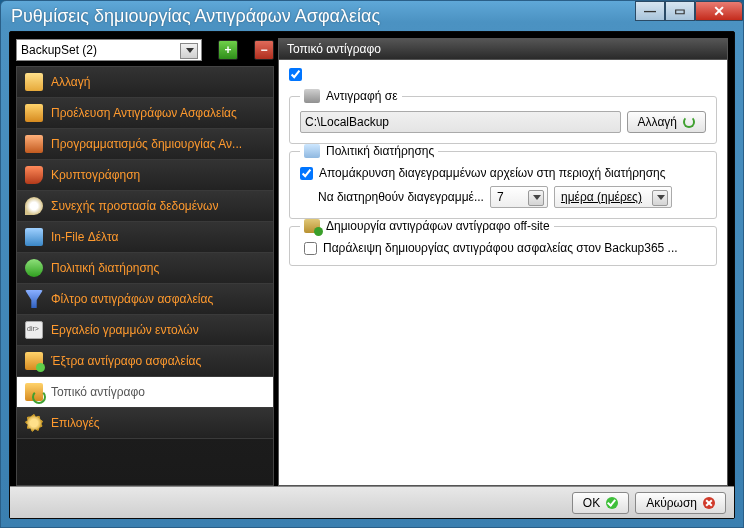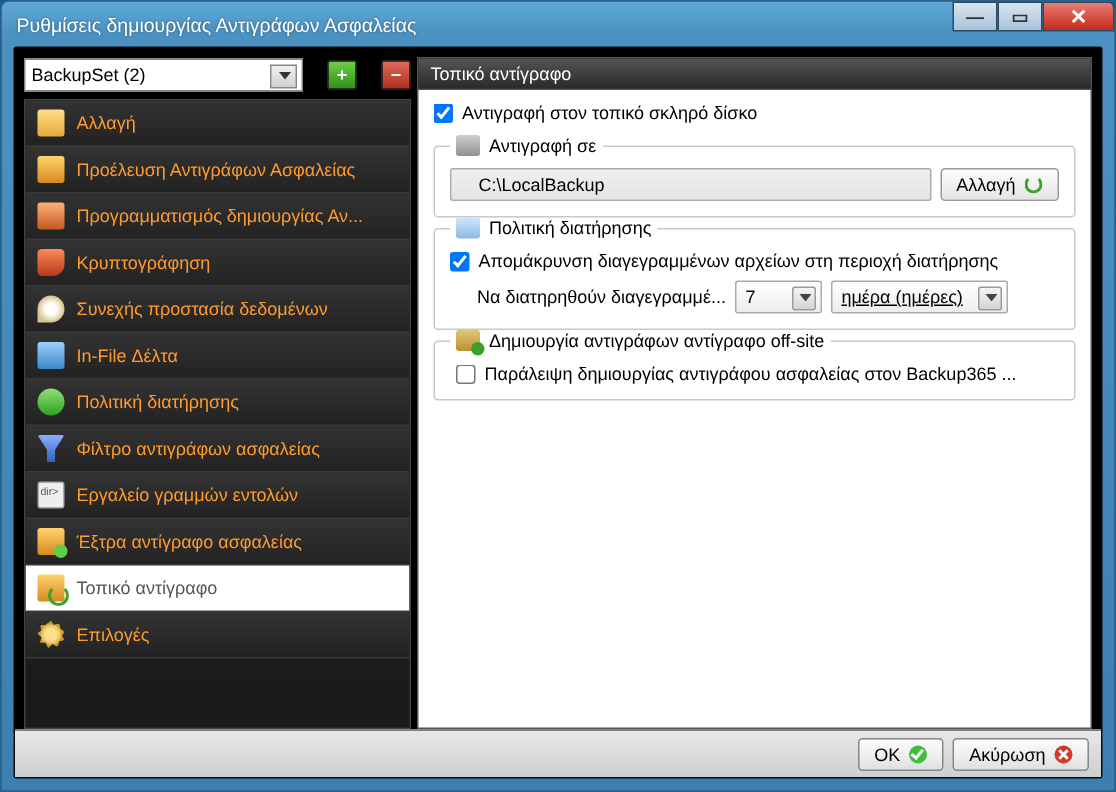--- a/index.html
+++ b/index.html
@@ -7,21 +7,21 @@
   .window {
     width: 744px; height: 528px;
     background: linear-gradient(to bottom, #5fa8d8 0%, #4b92c2 4%, #3a7fb0 100%);
     border: 1px solid #2a5f88; border-radius: 6px 6px 0 0;
     display: flex; flex-direction: column;
   }
   .titlebar {
     height: 30px; display: flex; align-items: center;
     padding: 0 6px; color: #fff; position: relative;
   }
-  .title-text { font-size: 13px; padding-left: 4px; text-shadow: 0 0 2px rgba(0,0,0,0.4); }
+  .title-text { font-size: 18px; padding-left: 4px; text-shadow: 0 0 2px rgba(0,0,0,0.4); }
   .win-btns { position: absolute; right: 0; top: 0; display: flex; }
   .win-btn {
     width: 30px; height: 20px; border: 1px solid #2a4a66;
     display: flex; align-items: center; justify-content: center;
     color: #fff; font-weight: bold;
   }
   .win-min { background: linear-gradient(#d7e5f1,#a8c4db); color:#333; border-radius:0; }
   .win-max { background: linear-gradient(#d7e5f1,#a8c4db); color:#333; }
   .win-close {
     width: 48px; background: linear-gradient(#e97c72,#c42b1c);
@@ -109,21 +109,21 @@
   }
   legend{padding:0 4px; display:flex;align-items:center;gap:6px;}
   .lg-icon{width:16px;height:14px;display:inline-block;}
   .lg-disk{background:linear-gradient(#d0d0d0,#909090);border-radius:2px;}
   .lg-ret{background:linear-gradient(#cde7ff,#8fb8e0);border-radius:2px;}
   .lg-off{background:linear-gradient(#e0c878,#b89030);border-radius:2px;position:relative;}
   .lg-off::after{content:"";position:absolute;right:-3px;bottom:-3px;width:9px;height:9px;background:#3a9f2a;border-radius:50%;}
   .path-row{display:flex;gap:6px;align-items:center;}
   .path-input{
     flex:1;height:22px;border:1px solid #aaa;background:linear-gradient(#f0f0f0,#e4e4e4);
-    padding:0 18px;display:flex;align-items:center;border-radius:2px;
+    padding:0 4px;display:flex;align-items:center;border-radius:2px;
   }
   .btn{
     height:22px; padding:0 10px; border:1px solid #999;
     background:linear-gradient(#fdfdfd,#e4e4e4); border-radius:3px;
     display:inline-flex;align-items:center;gap:6px;cursor:pointer;
   }
   .btn-refresh{width:12px;height:12px;border:2px solid #3fa030;border-top-color:transparent;border-radius:50%;display:inline-block;}
   .ret-row{display:flex;align-items:center;gap:6px;margin-top:6px;padding-left:18px;}
   .combo{
     height:22px; border:1px solid #aaa; background:linear-gradient(#fff,#eee);
@@ -226,21 +226,20 @@
           </div>
         </div>
       </div>
 
       <div class="mainpane">
         <div class="main-header">Τοπικό αντίγραφο</div>
         <div class="main-body">
 
           <div class="chk-row">
             <input type="checkbox" checked="" style="">
-            <span>Αντιγραφή στον τοπικό σκληρό δίσκο</span>
           </div>
 
           <fieldset>
             <legend>
               <span class="lg-icon lg-disk"></span>
               <span>Αντιγραφή σε</span>
             </legend>
             <div class="path-row">
               <div class="path-input">
                 <span>C:\LocalBackup</span>

